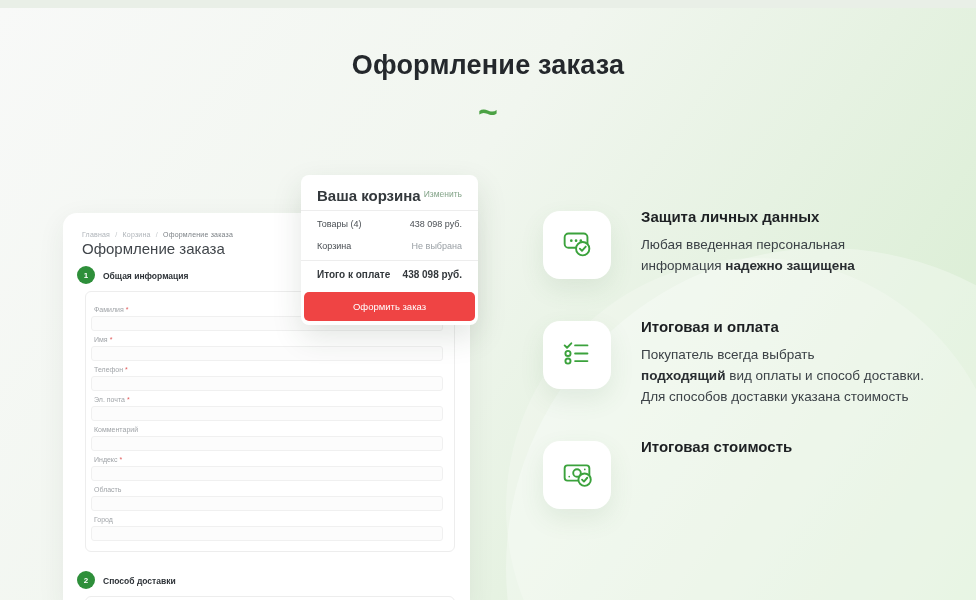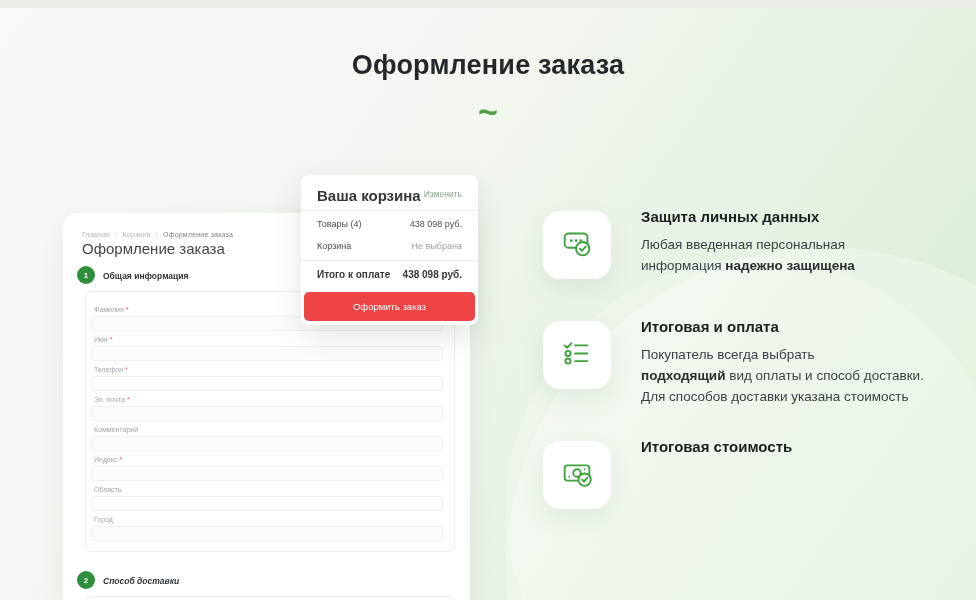--- a/index.html
+++ b/index.html
@@ -167,21 +167,21 @@
         </div>
         <div class="field">
           <div class="field-label">
             <span>Город</span>
           </div>
           <div class="field-input"></div>
         </div>
       </div>
 
     <div class="step-marker" style="left:14px; top:358px;">2</div>
-    <div class="step-label" style="left:40px; top:363px;font-style:italic;">Способ доставки</div>
+    <div class="step-label" style="left:40px; top:363px;">Способ доставки</div>
     <div class="panel-2"></div>
   </div>
 
   <div class="cart-card">
     <div class="cart-header-title">Ваша корзина</div>
     <div class="cart-edit">Изменить</div>
     <div class="cart-divider d1"></div>
     <div class="cart-row r1">
       <span>Товары (4)</span>
       <span class="cart-value">438 098 руб.</span>

